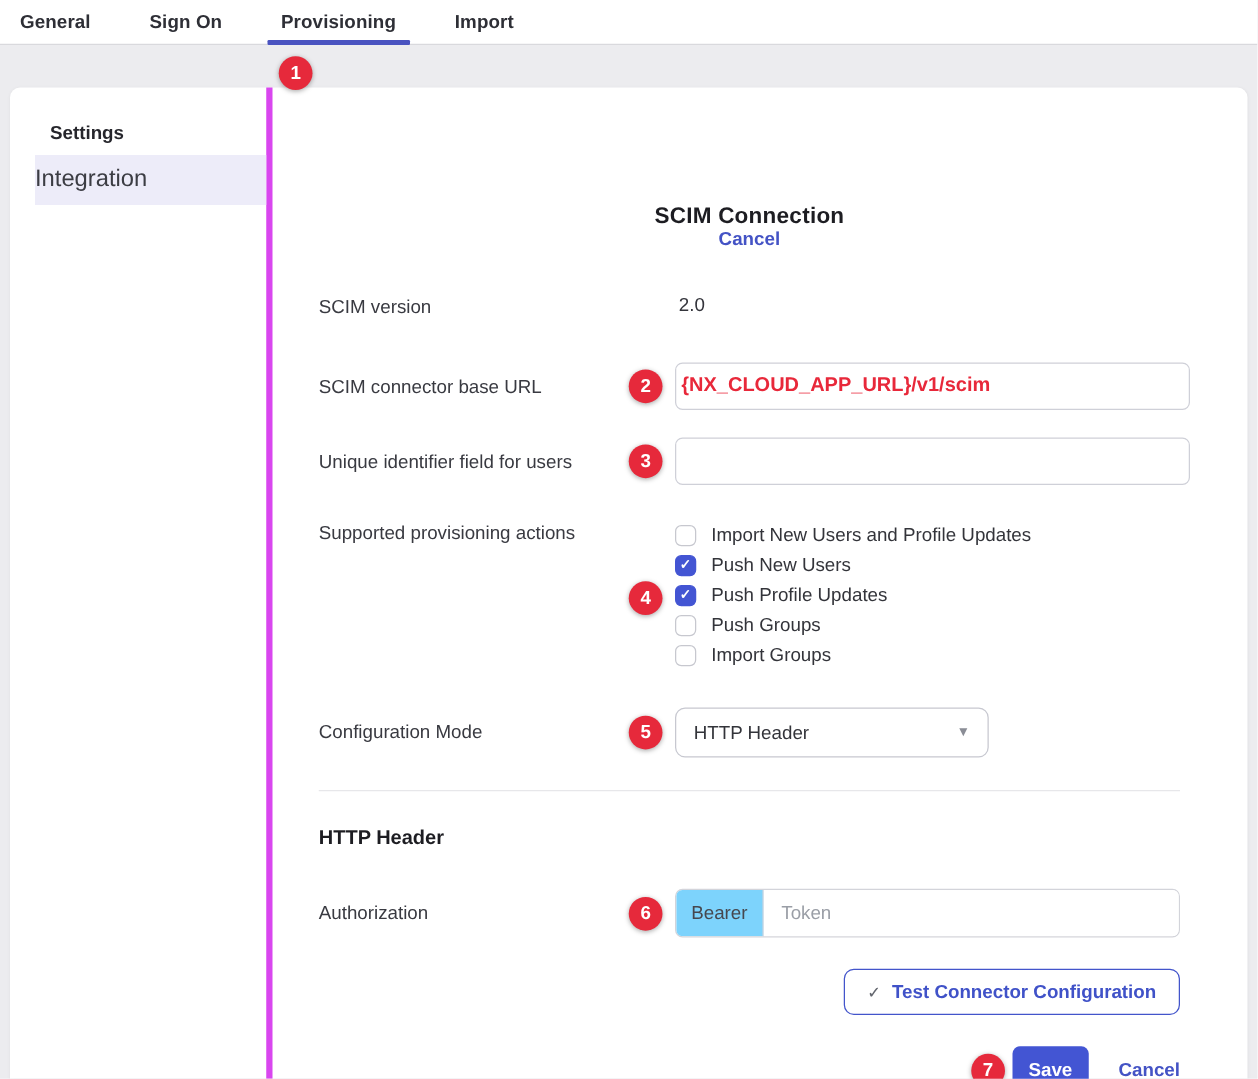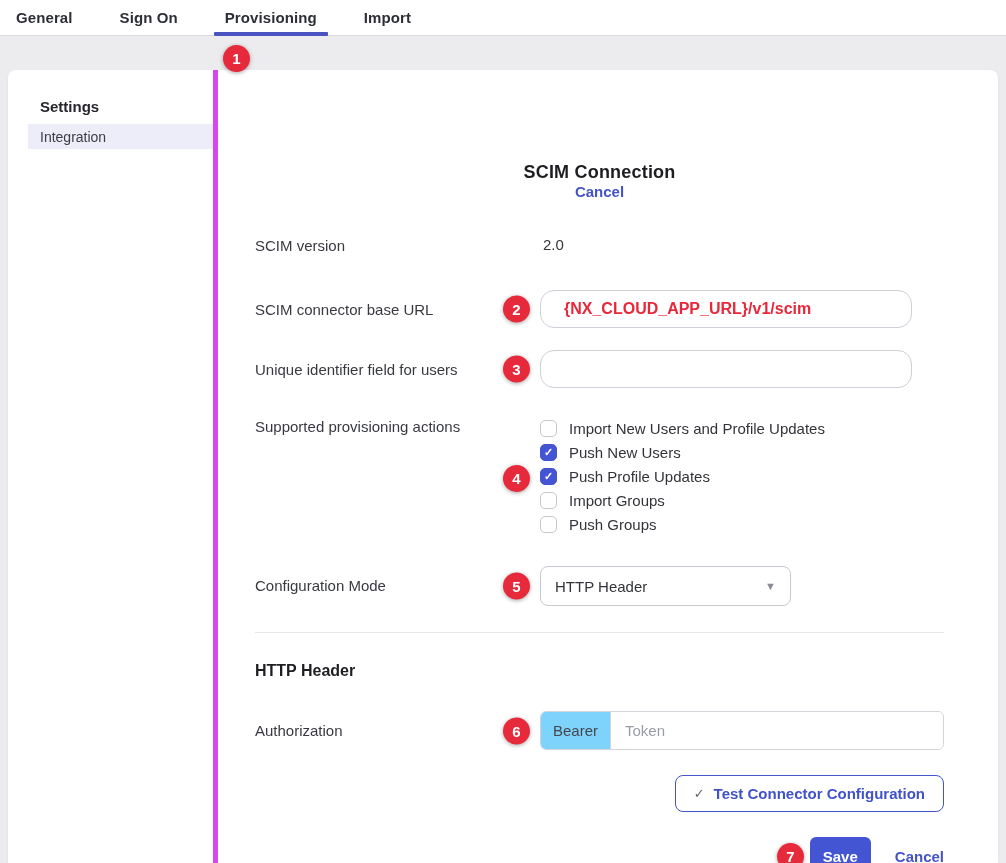--- a/index.html
+++ b/index.html
@@ -73,25 +73,24 @@
   }
   .sidebar-heading {
     padding-left:32px;
     font-size:15px;
     font-weight:700;
     color:#26262c;
     margin-bottom:9px;
   }
   .sidebar-item {
     margin-left:20px;
-    height:25px;
-    display:flex;
-    align-items:center;
-    padding-left:12px;
-    font-size:14px;
+    height:40px;
+    display:flex;
+    align-items:center;
+    font-size:19px;
     color:#3c3d44;
     cursor:pointer;
   }
   .sidebar-item.active { background:#edecf9; }
   
   .content {
     flex:1;
     padding:92px 54px 0 37px;
     position:relative;
   }
@@ -120,25 +119,25 @@
     flex-shrink:0;
     font-size:15px;
     color:#393a41;
     padding-top:10px;
     line-height:19px;
   }
   .form-row.plain .form-label { padding-top:0; }
   .static-value { font-size:15px; color:#34353c; padding-top:0; margin-left:3px; }
   .control { width:404px; position:relative; }
   .text-input {
-    width:372px;
+    width:412px;
     height:38px;
     border:1px solid #cfd0d8;
-    border-radius:14px;
-    padding:0 23px;
+    border-radius:6px;
+    padding:0 4px;
     font-size:15px;
     font-family:"Liberation Sans", sans-serif;
     color:#34353c;
     background:#fff;
     outline:none;
   }
   .text-input.url-value {
     font-weight:700;
     font-size:16px;
     color:#e8283a;
@@ -353,25 +352,25 @@
           <span class="checkbox-label">Push New Users</span>
         </div>
         <div class="checkbox-row">
           <span class="checkbox checked">
               <span class="tick">✓</span>
             </span>
           <span class="checkbox-label">Push Profile Updates</span>
         </div>
         <div class="checkbox-row">
           <span class="checkbox"></span>
-          <span class="checkbox-label">Import Groups</span>
+          <span class="checkbox-label">Push Groups</span>
         </div>
         <div class="checkbox-row">
           <span class="checkbox"></span>
-          <span class="checkbox-label">Push Groups</span>
+          <span class="checkbox-label">Import Groups</span>
         </div>
       </div>
     </div>
 
     <div class="form-row" style="margin-bottom:0;">
       <div class="form-label">Configuration Mode</div>
       <div class="badge row-badge">5</div>
       <div class="control">
         <div class="select-box">
           <span>HTTP Header</span>

